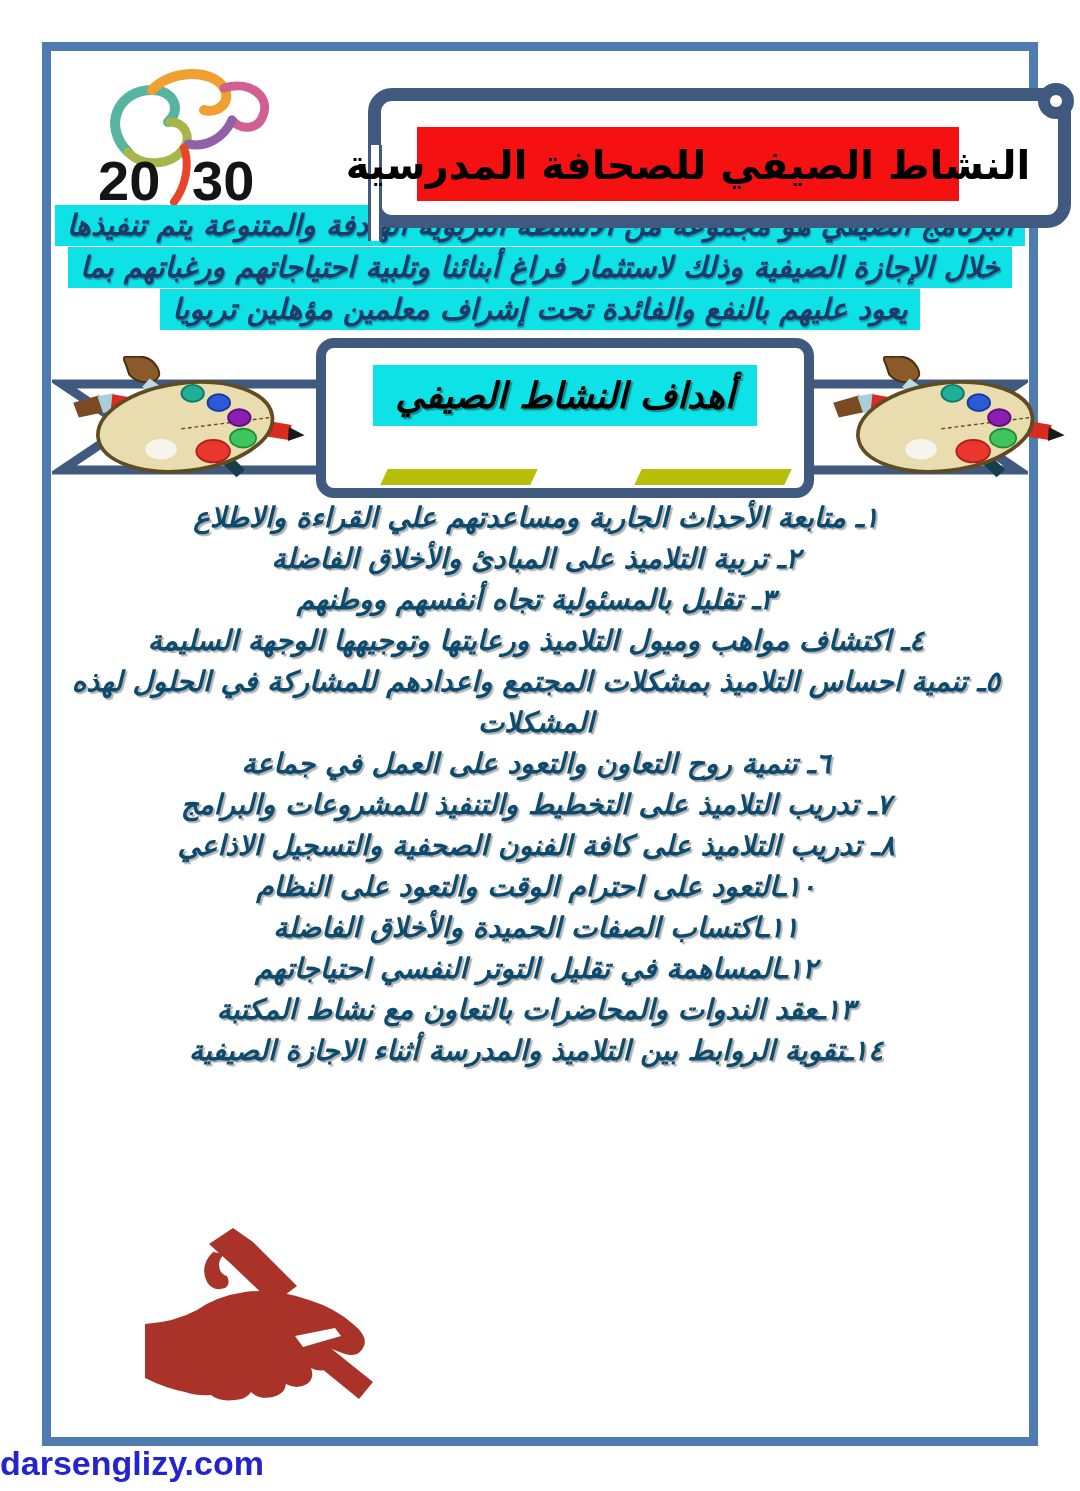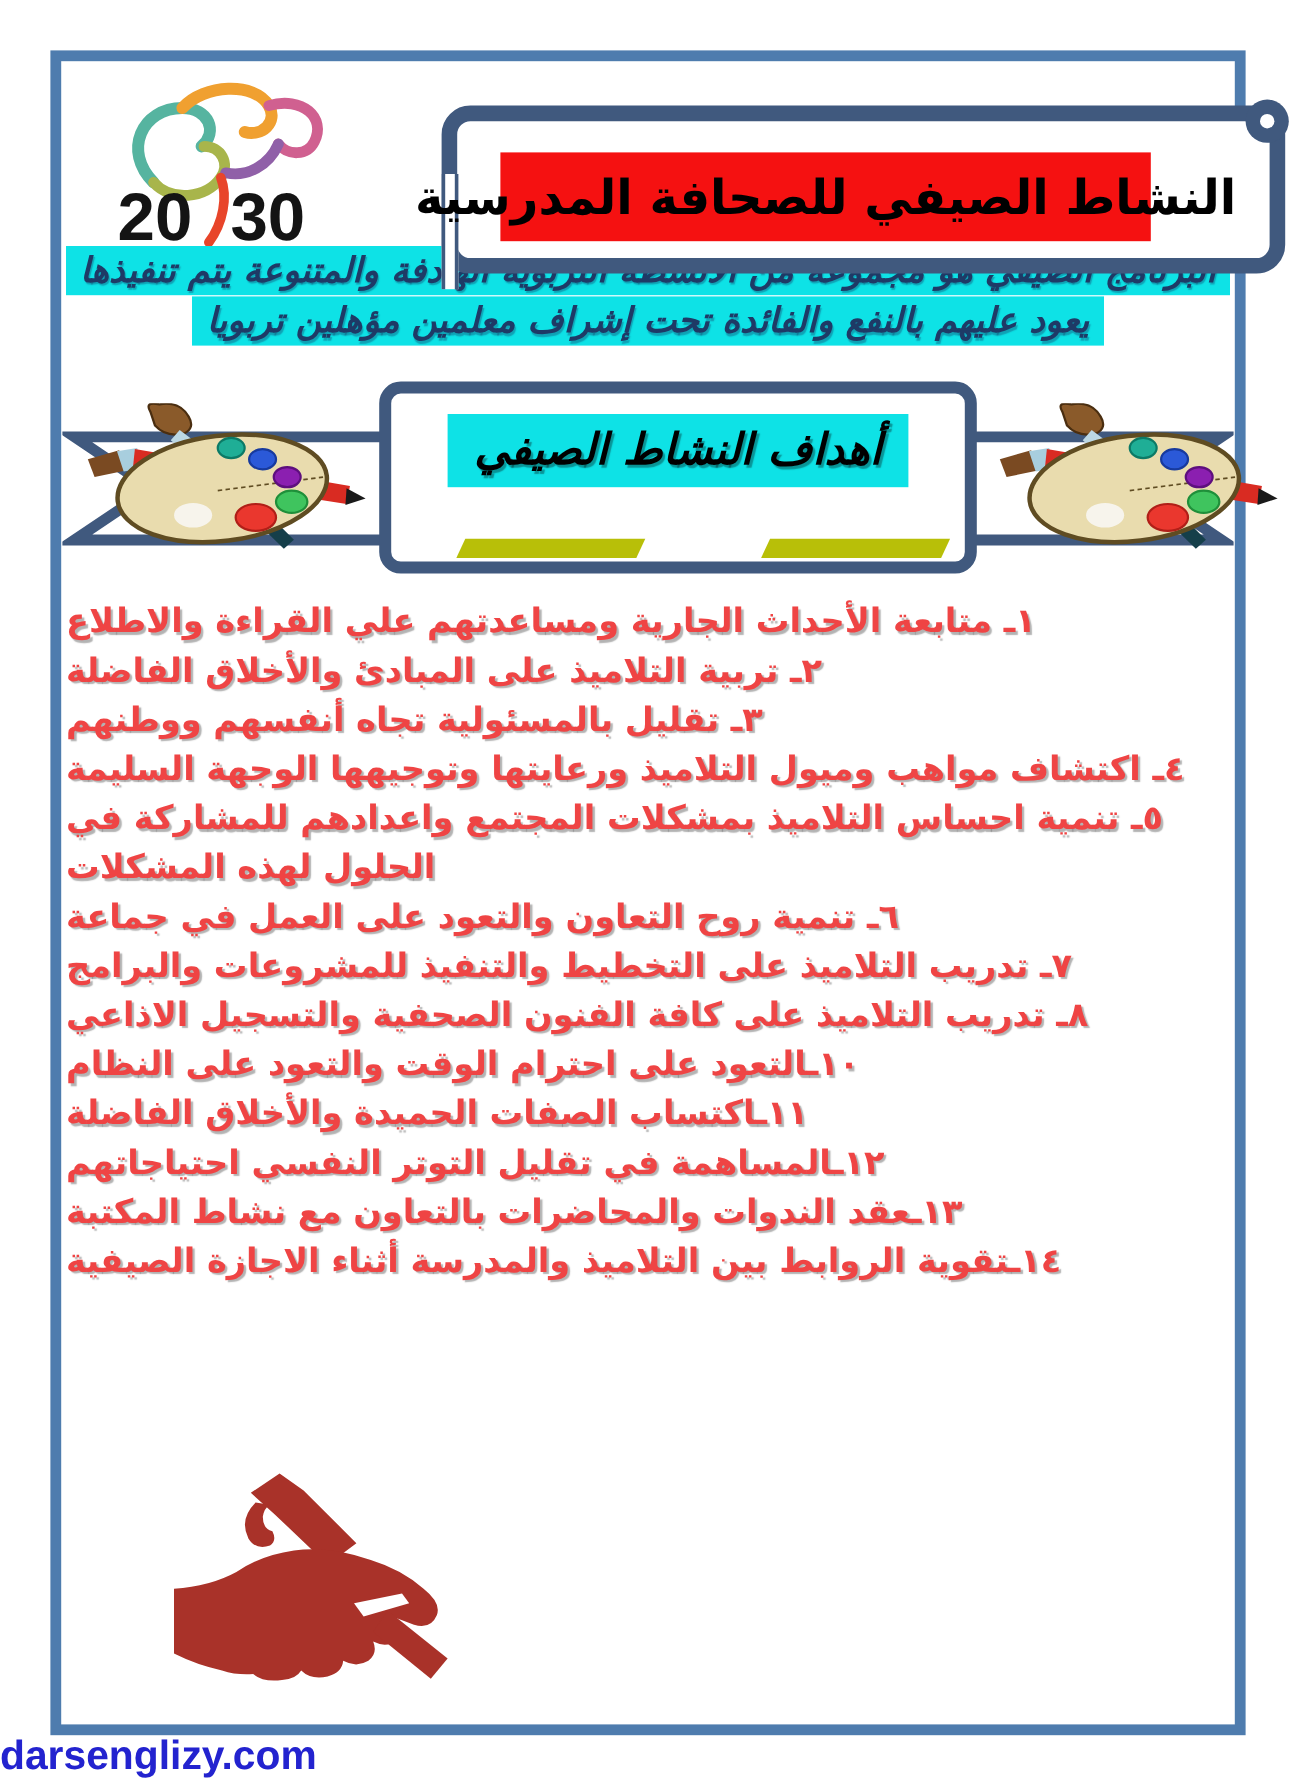--- a/index.html
+++ b/index.html
@@ -43,40 +43,40 @@
   
   .intro{
     position:absolute;left:52px;top:204px;width:976px;text-align:center;direction:rtl;z-index:2;
   }
   .intro-line{
     display:table;margin:1px auto;background:#0ee2e6;padding:2px 12px;
     color:#1e3a66;font-weight:bold;font-style:italic;font-size:29px;line-height:37px;
     white-space:nowrap;text-shadow:1px 2px 1px rgba(20,40,90,.35);
   }
   
-  .banner{position:absolute;left:52px;top:318px;width:976px;height:152px;}
+  .banner{position:absolute;left:52px;top:338px;width:976px;height:152px;}
   .banner svg.tails{position:absolute;left:0;top:0;width:976px;height:152px;z-index:1;}
   .banner-box{
     position:absolute;left:264px;top:0;width:478px;height:140px;
     border:10px solid #40597e;border-radius:18px;background:#ffffff;z-index:2;
     text-align:center;
   }
   .accent{position:absolute;bottom:3px;height:16px;width:150px;background:#b8bf08;transform:skewX(-25deg);}
   .accent.l{left:58px;} .accent.r{right:16px;}
   .banner-heading{
     display:inline-block;margin-top:17px;background:#0ee2e6;padding:10px 22px;
     direction:rtl;color:#000;font-size:36px;font-weight:bold;font-style:italic;
     white-space:nowrap;text-shadow:2px 2px 1px rgba(0,0,0,.35);
   }
   .palette{position:absolute;top:18px;width:240px;height:126px;z-index:3;}
   .palette.left{left:16px;} .palette.right{left:776px;}
   
   .goals{
-    position:absolute;left:55px;top:497px;width:968px;direction:rtl;text-align:left;
-    color:#ef4444;font-weight:bold;font-size:28px;line-height:41px;
+    position:absolute;left:55px;top:497px;width:968px;direction:rtl;text-align:center;
+    color:#0c4a6e;font-weight:bold;font-style:italic;font-size:28px;line-height:41px;
     text-shadow:2px 2px 1px rgba(0,0,0,.30);
   }
   .goal-item{padding:0 6px 0 0;}
   
   .hand{position:absolute;left:145px;top:1226px;width:260px;height:182px;}
   
   .footer{
     position:absolute;left:0;top:1444px;width:1080px;text-align:left;
     color:#2323cf;font-weight:bold;font-size:34px;
     font-family:"Liberation Sans","DejaVu Sans",sans-serif;
@@ -109,20 +109,21 @@
     <div class="curl-right"></div>
     <div class="curl-right-hole"></div>
     <div class="curl-left"></div>
     <div class="title-red">
       <div class="t">النشاط الصيفي للصحافة المدرسية</div>
     </div>
   </div>
 
   <div class="intro">
     <div class="intro-line">البرنامج الصيفي هو مجموعة من الأنشطة التربوية الهادفة والمتنوعة يتم تنفيذها</div>
+      <div class="intro-line">خلال الإجازة الصيفية وذلك لاستثمار فراغ أبنائنا وتلبية احتياجاتهم ورغباتهم بما</div>
       <div class="intro-line">يعود عليهم بالنفع والفائدة تحت إشراف معلمين مؤهلين تربويا</div>
   </div>
 
   <div class="banner">
     <svg class="tails" viewBox="0 0 976 152">
       <polygon points="10,46 332,46 332,132 10,132 74,89" fill="#ffffff" stroke="#40597e" stroke-width="9"></polygon>
       <polygon points="966,46 644,46 644,132 966,132 902,89" fill="#ffffff" stroke="#40597e" stroke-width="9"></polygon>
     </svg>
     <div class="banner-box">
       <div class="accent l"></div>

